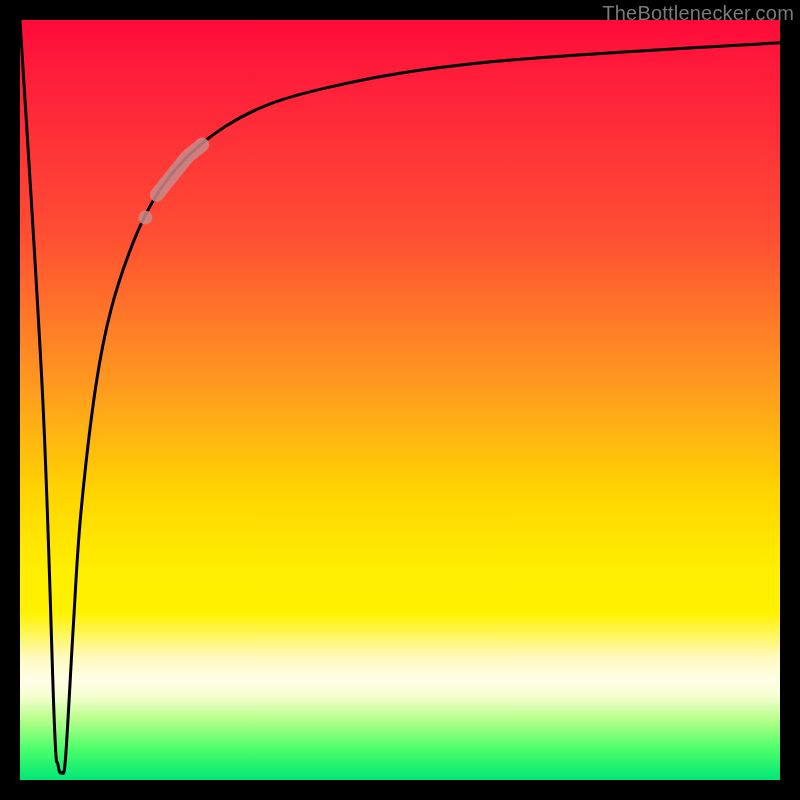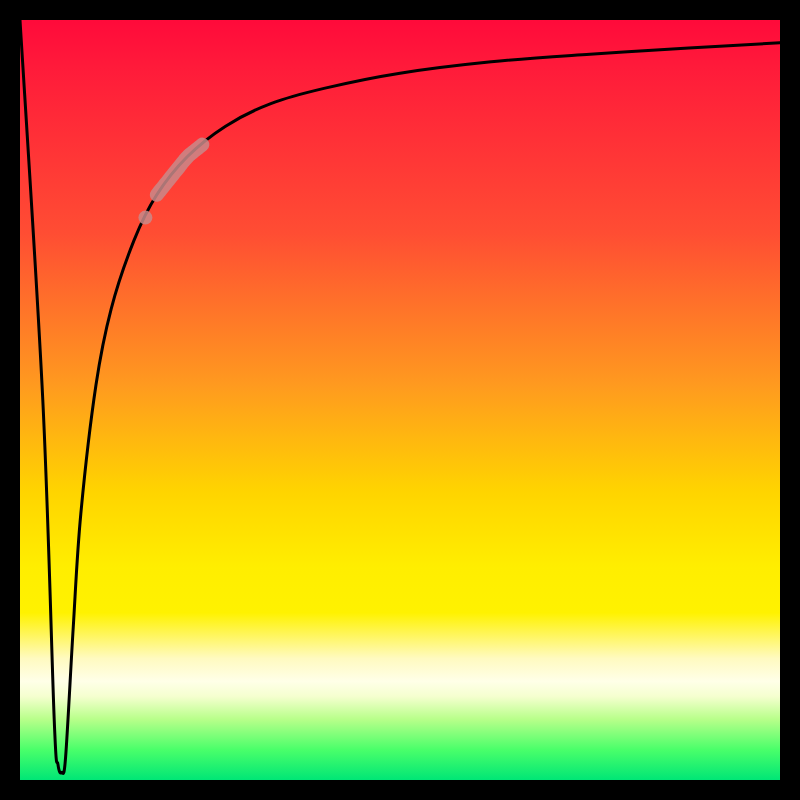--- a/index.html
+++ b/index.html
@@ -59,20 +59,21 @@
     overflow: visible;
   }
 </style>
 </head>
 <body>
 
 <div class="frame">
 
   <div class="plot"></div>
 
+  <div class="attribution">TheBottlenecker.com</div>
 
   <svg class="curve" viewBox="0 0 760 760" preserveAspectRatio="none">
     <path fill="none" stroke="#000" stroke-width="3" stroke-linejoin="round" stroke-linecap="round" d="M 0.0 0.0 C 3.8 63.3, 17.1 263.5, 22.8 380.0 C 28.5 496.5, 31.7 638.4, 34.2 699.2 C 36.7 760.0, 36.7 735.9, 38.0 744.8 C 39.3 753.7, 40.5 753.7, 41.8 752.4 C 43.1 751.1, 43.7 761.3, 45.6 737.2 C 47.5 713.1, 50.7 648.5, 53.2 608.0 C 55.7 567.5, 57.0 534.5, 60.8 494.0 C 64.6 453.5, 70.9 399.0, 76.0 364.8 C 81.1 330.6, 84.9 312.9, 91.2 288.8 C 97.5 264.7, 106.4 239.4, 114.0 220.4 C 121.6 201.4, 127.9 188.7, 136.8 174.8 C 145.7 160.9, 155.8 148.2, 167.2 136.8 C 178.6 125.4, 191.3 115.3, 205.2 106.4 C 219.1 97.5, 234.3 89.9, 250.8 83.6 C 267.3 77.3, 282.5 73.5, 304.0 68.4 C 325.5 63.3, 352.1 57.6, 380.0 53.2 C 407.9 48.8, 439.5 45.0, 471.2 41.8 C 502.9 38.6, 537.1 36.5, 570.0 34.2 C 602.9 31.9, 637.1 30.0, 668.8 28.1 C 700.5 26.2, 744.8 23.7, 760.0 22.8"></path>
 
     <path fill="none" stroke="#c98a8a" stroke-width="14" stroke-linecap="round" opacity="0.85" d="M 136.8 174.8 C 137.6 173.8, 139.8 171.0, 141.4 169.1 C 142.9 167.2, 144.4 165.3, 145.9 163.4 C 147.4 161.5, 149.0 159.6, 150.5 157.7 C 152.0 155.8, 153.5 153.9, 155.0 152.0 C 156.6 150.1, 158.1 148.2, 159.6 146.3 C 161.1 144.4, 162.6 142.4, 164.2 140.6 C 165.7 138.8, 167.2 137.0, 168.7 135.6 C 170.2 134.1, 171.8 133.2, 173.3 131.9 C 174.8 130.7, 176.3 129.5, 177.8 128.3 C 179.4 127.1, 181.6 125.2, 182.4 124.6"></path>
 
     <circle r="7" fill="#c98a8a" opacity="0.85" cx="125.4" cy="197.6"></circle>
   </svg>
 
 </div>

